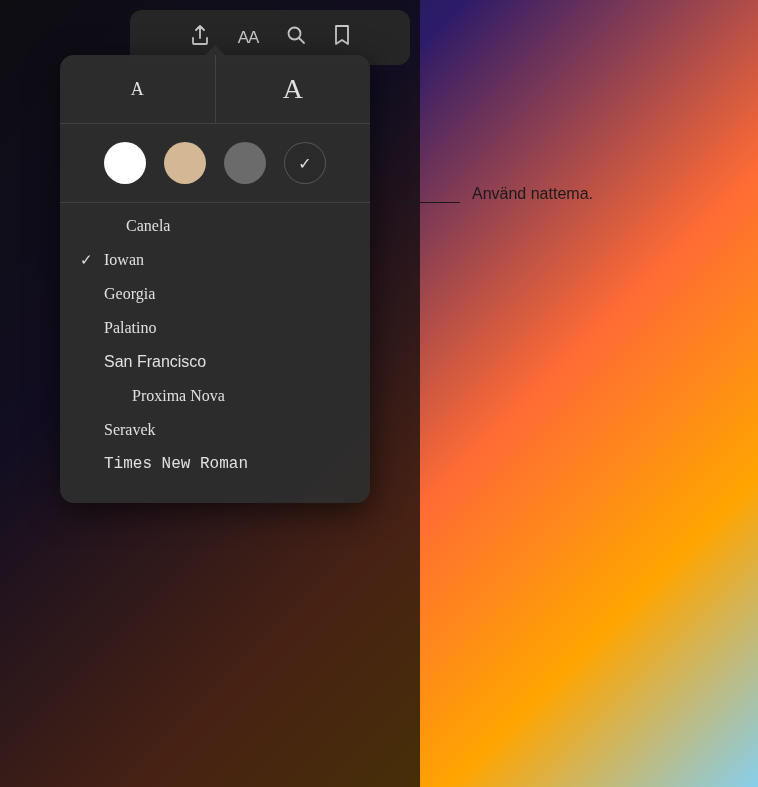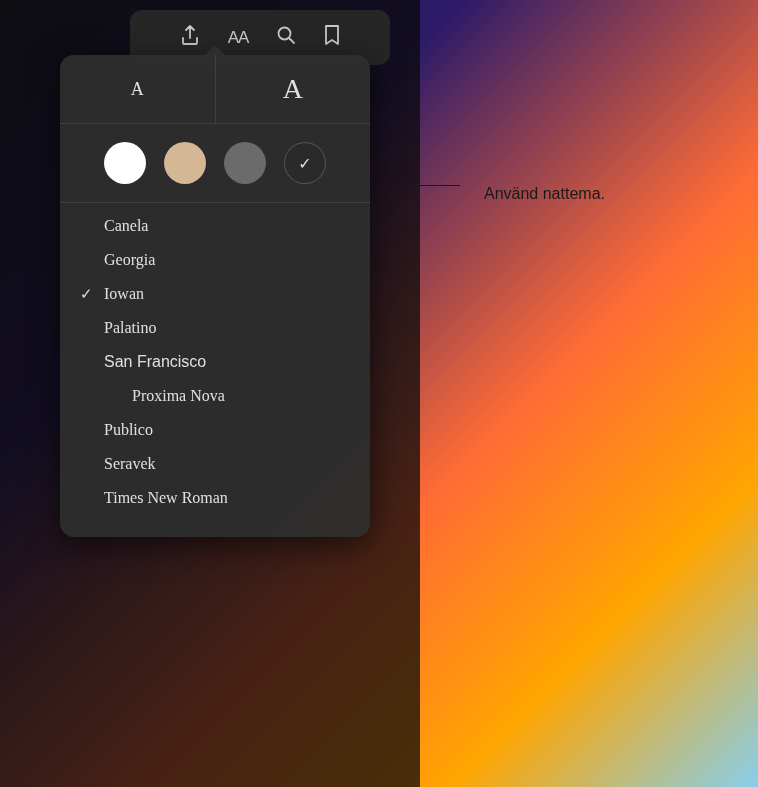--- a/index.html
+++ b/index.html
@@ -29,21 +29,21 @@
       height: 100%;
       background: rgba(10, 10, 10, 0.75);
       z-index: 1;
     }
 
     
     .toolbar {
       position: absolute;
       top: 10px;
       left: 130px;
-      width: 260px;
+      width: 280px;
       height: 55px;
       background: rgba(40, 40, 40, 0.95);
       border-radius: 12px;
       display: flex;
       align-items: center;
       justify-content: center;
       gap: 28px;
       z-index: 10;
     }
 
@@ -165,40 +165,40 @@
 
     .font-item.selected::before {
       content: '✓';
       position: absolute;
       left: 20px;
       color: #e0e0e0;
       font-size: 15px;
     }
 
     .font-item.athelas { font-family: serif; }
-    .font-item.canela { font-family: serif; font-style: normal; }
+    .font-item.canela { font-family: serif; font-style: normal; margin-left: 22px; }
     .font-item.charter { font-family: 'Charter', 'Bitstream Charter', serif; }
     .font-item.georgia { font-family: Georgia, serif; }
     .font-item.iowan { font-family: 'Iowan Old Style', Georgia, serif; }
     .font-item.palatino { font-family: Palatino, 'Palatino Linotype', serif; }
     .font-item.san-francisco { font-family: -apple-system, BlinkMacSystemFont, sans-serif; }
     .font-item.proxima-nova { font-family: Liberation Serif, serif; margin-left: 28px; }
     .font-item.publico { font-family: 'Publico', Georgia, serif; }
     .font-item.new-york { font-family: 'New York', Georgia, serif; }
     .font-item.seravek { font-family: Liberation Serif, serif; }
-    .font-item.times-new-roman { font-family: Liberation Serif, serif; }
+    .font-item.times-new-roman { font-family: Liberation Mono, monospace; }
 
     
     .callout {
       position: absolute;
       top: 185px;
       left: 400px;
       display: flex;
-      align-items: flex-start;
-      gap: 16px;
+      align-items: flex-end;
+      gap: 4px;
       z-index: 20;
     }
 
     .callout-line {
       width: 60px;
       height: 1px;
       background: #1a1a1a;
     }
 
     .callout-text {
@@ -250,26 +250,25 @@
 
   <div class="theme-row">
     <div class="theme-circle white"></div>
     <div class="theme-circle sepia"></div>
     <div class="theme-circle gray"></div>
     <div class="theme-circle dark">✓</div>
   </div>
 
   <div class="font-list">
     <div class="font-item canela">Canela</div>
+    <div class="font-item iowan selected">Iowan</div>
     <div class="font-item georgia">Georgia</div>
-    <div class="font-item iowan selected">Iowan</div>
     <div class="font-item palatino">Palatino</div>
     <div class="font-item san-francisco">San Francisco</div>
     <div class="font-item proxima-nova">Proxima Nova</div>
-    <div class="font-item publico">Publico</div>
     <div class="font-item seravek">Seravek</div>
     <div class="font-item times-new-roman">Times New Roman</div>
   </div>
 </div>
 
 <div class="callout">
   <div class="callout-line"></div>
   <span class="callout-text">Använd nattema.</span>
 </div>
 

